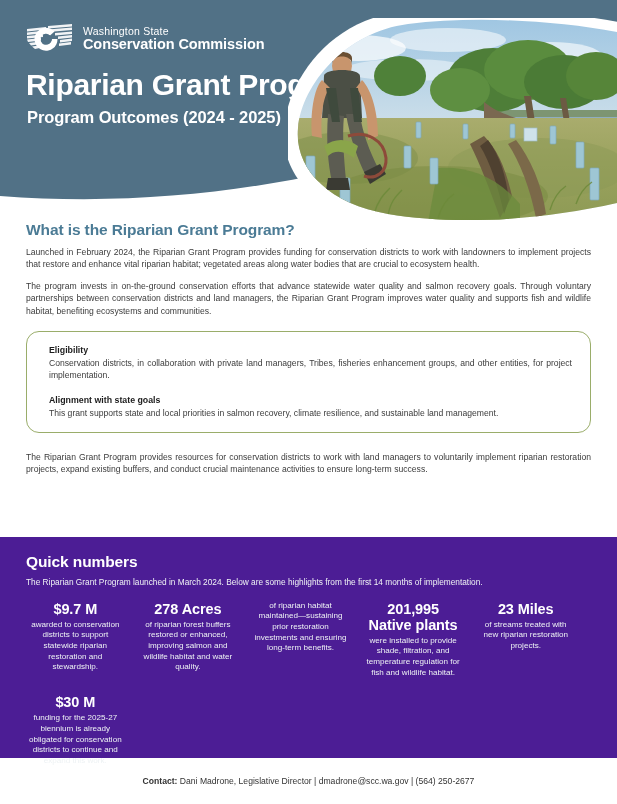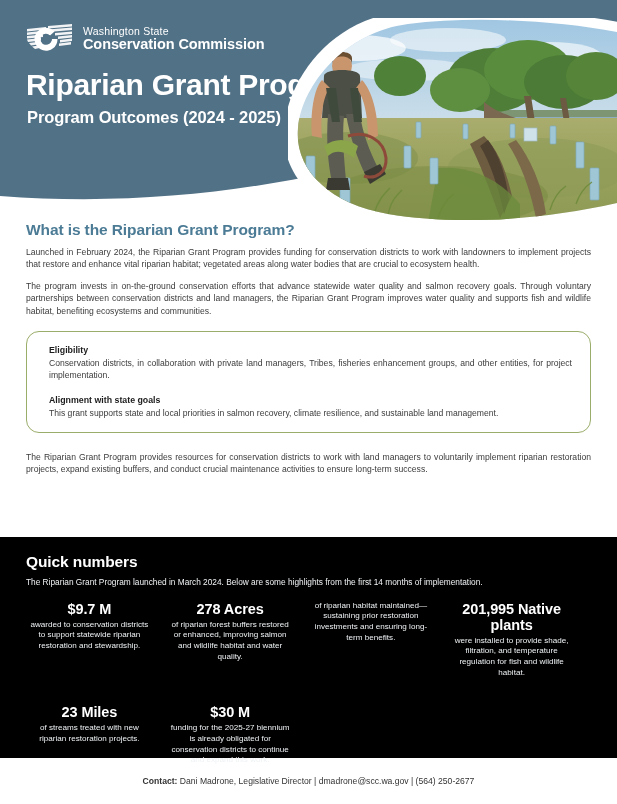--- a/index.html
+++ b/index.html
@@ -139,41 +139,41 @@
   .callout-block + .callout-block { margin-top: 13px; }
 
   .support-sec { margin-top: 18px; }
 
   
   .band {
     position: absolute;
     left: 0; top: 537px;
     width: 617px;
     height: 221px;
-    background: #000000;
+    background: #4c1d95;
     z-index: 2;
   }
   .band-h {
     color: #ffffff;
     font-size: 15.5px;
     font-weight: 700;
     letter-spacing: -0.1px;
     margin: 16px 0 0 26px;
   }
   .band-lead {
     color: #f0f3f5;
     font-size: 8.3px;
     margin: 6px 26px 0 26px;
     line-height: 1.4;
   }
 
   .stats-grid {
     display: grid;
-    grid-template-columns: repeat(4, 1fr);
-    gap: 16px 10px;
+    grid-template-columns: repeat(5, 1fr);
+    gap: 6px 10px;
     margin: 12px 40px 0 24px;
   }
   .stat { text-align: center; padding: 0 4px 10px 4px; }
   .stat-num {
     color: #ffffff;
     font-size: 14.5px;
     font-weight: 700;
     letter-spacing: -0.1px;
     margin-bottom: 3px;
   }

